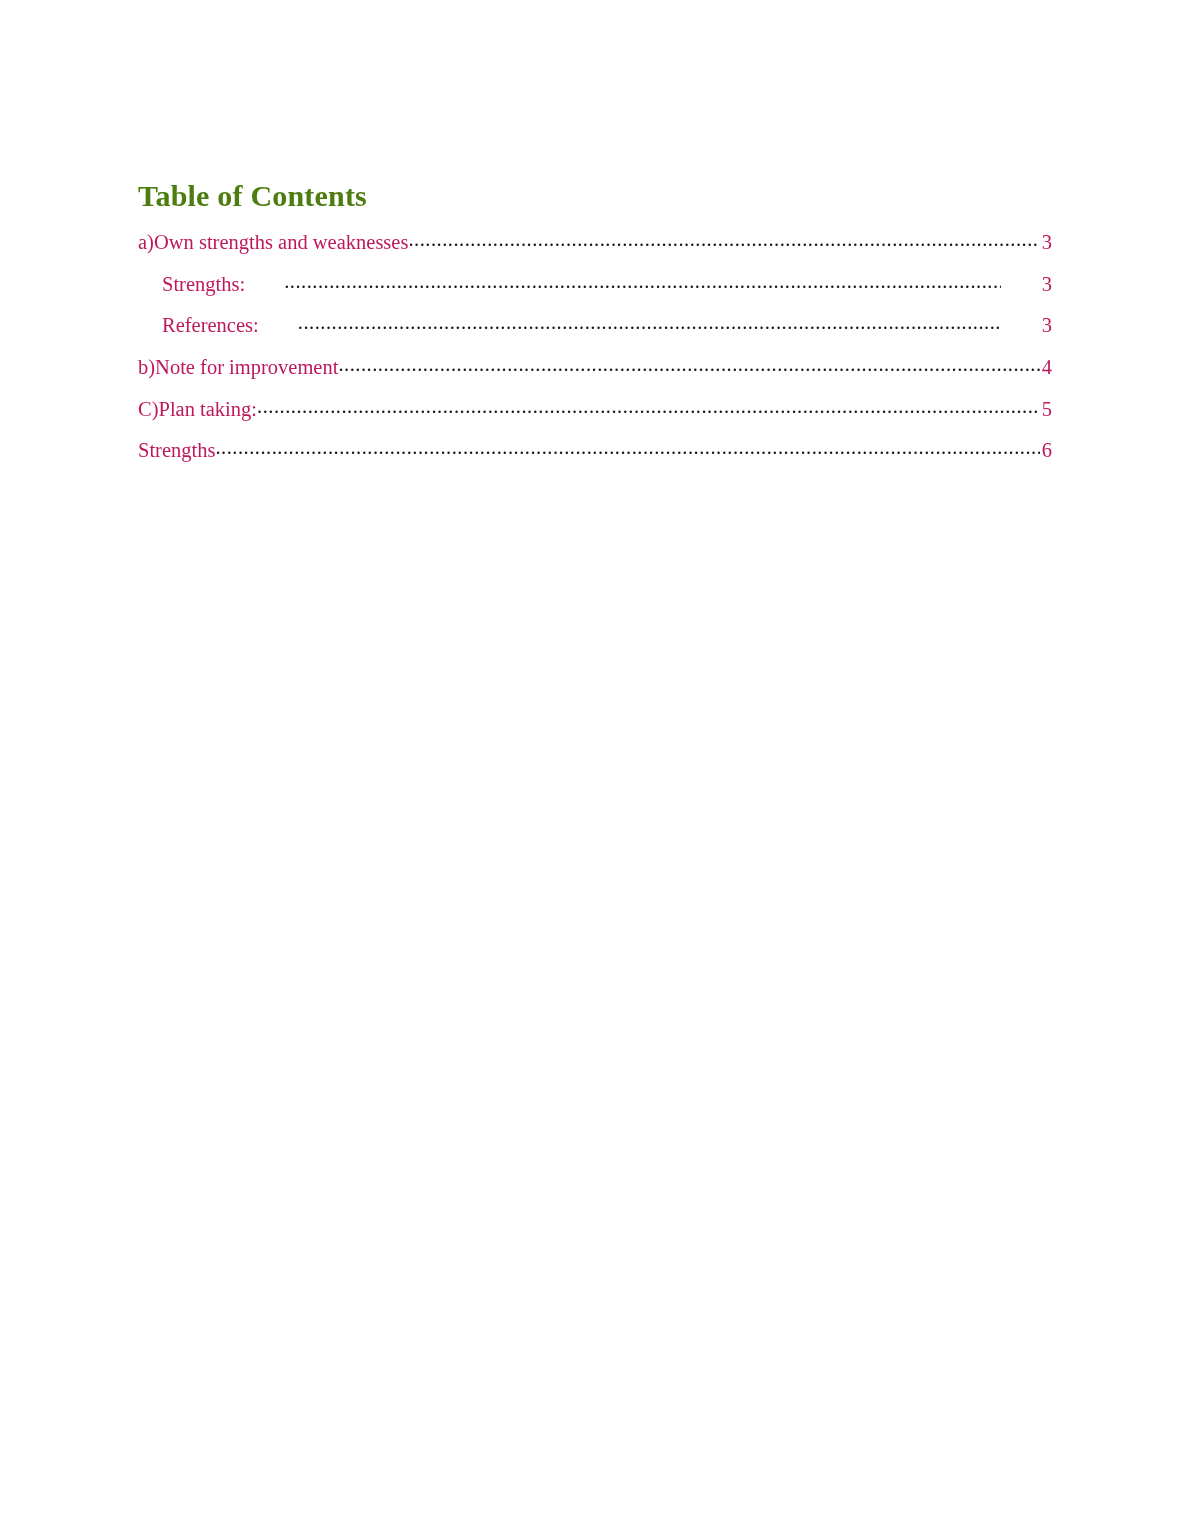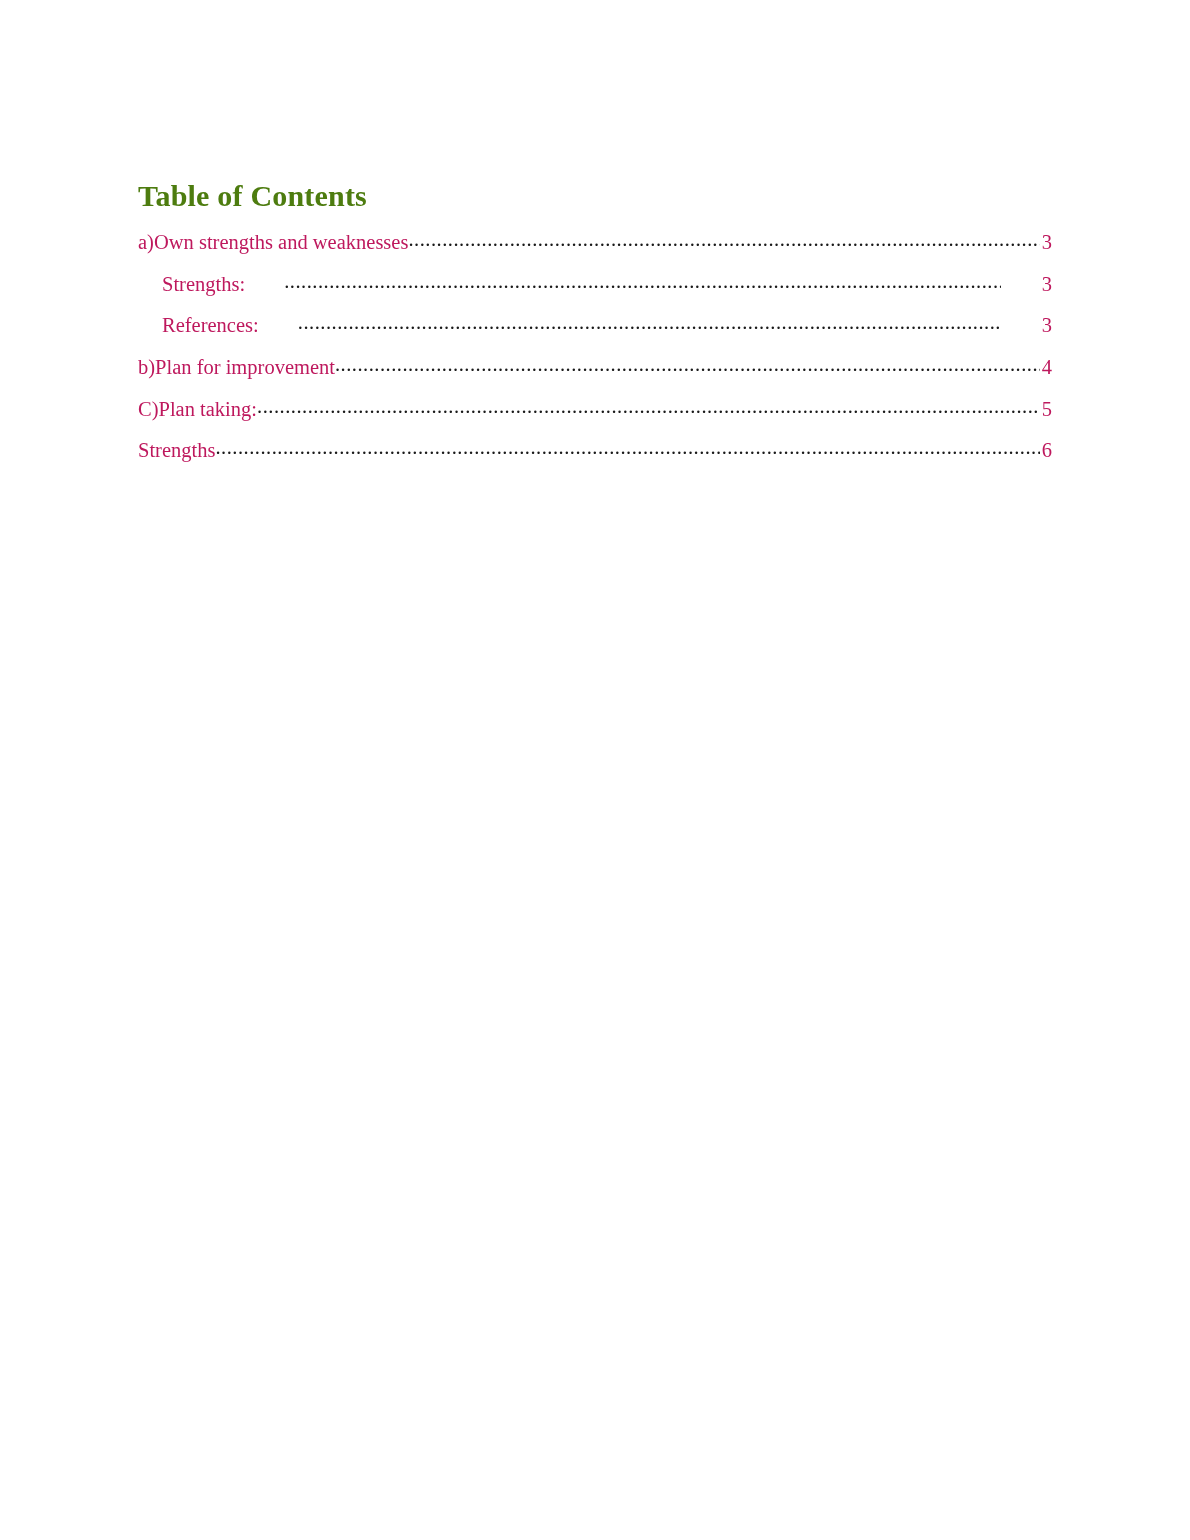--- a/index.html
+++ b/index.html
@@ -104,21 +104,21 @@
         <span class="toc-page">3</span>
       </li>
 
       <li class="toc-entry level-2">
         <span class="toc-label">References:</span>
         <span class="toc-dots"></span>
         <span class="toc-page">3</span>
       </li>
 
       <li class="toc-entry level-1">
-        <span class="toc-label">b)Plan for improvement</span>
+        <span class="toc-label">b)Note for improvement</span>
         <span class="toc-dots"></span>
         <span class="toc-page">4</span>
       </li>
 
       <li class="toc-entry level-1">
         <span class="toc-label">C)Plan taking:</span>
         <span class="toc-dots"></span>
         <span class="toc-page">5</span>
       </li>
 

